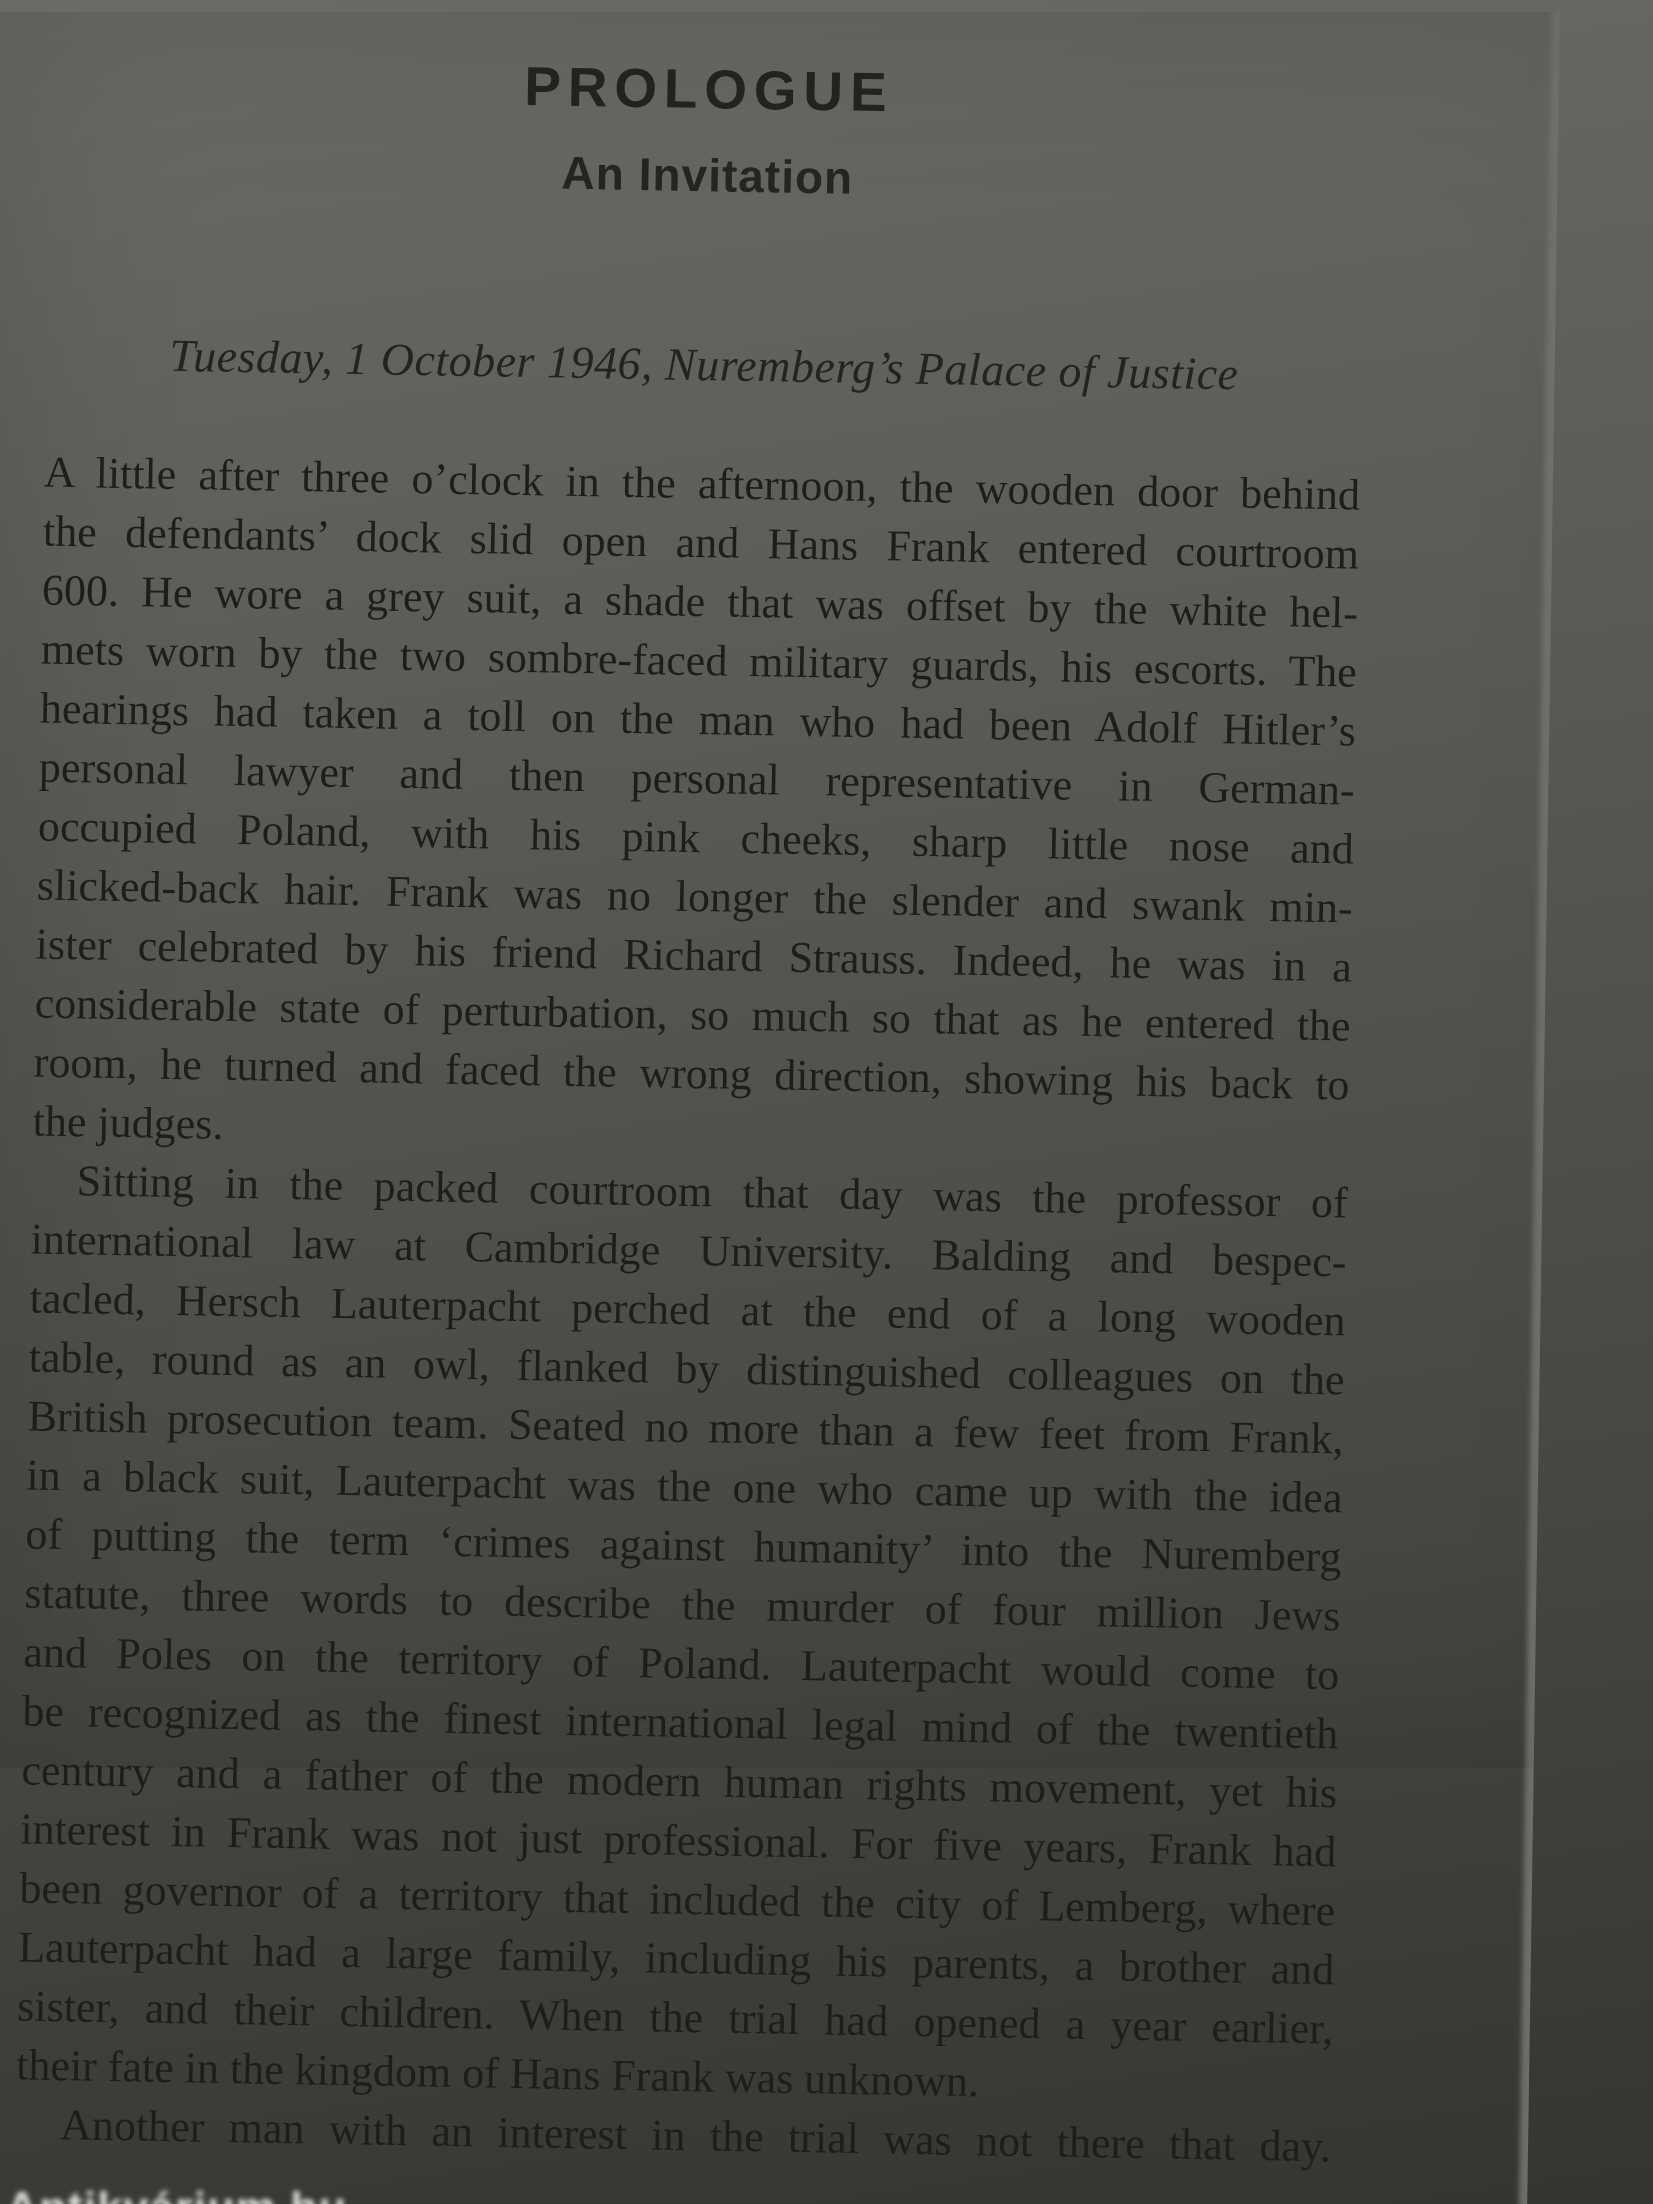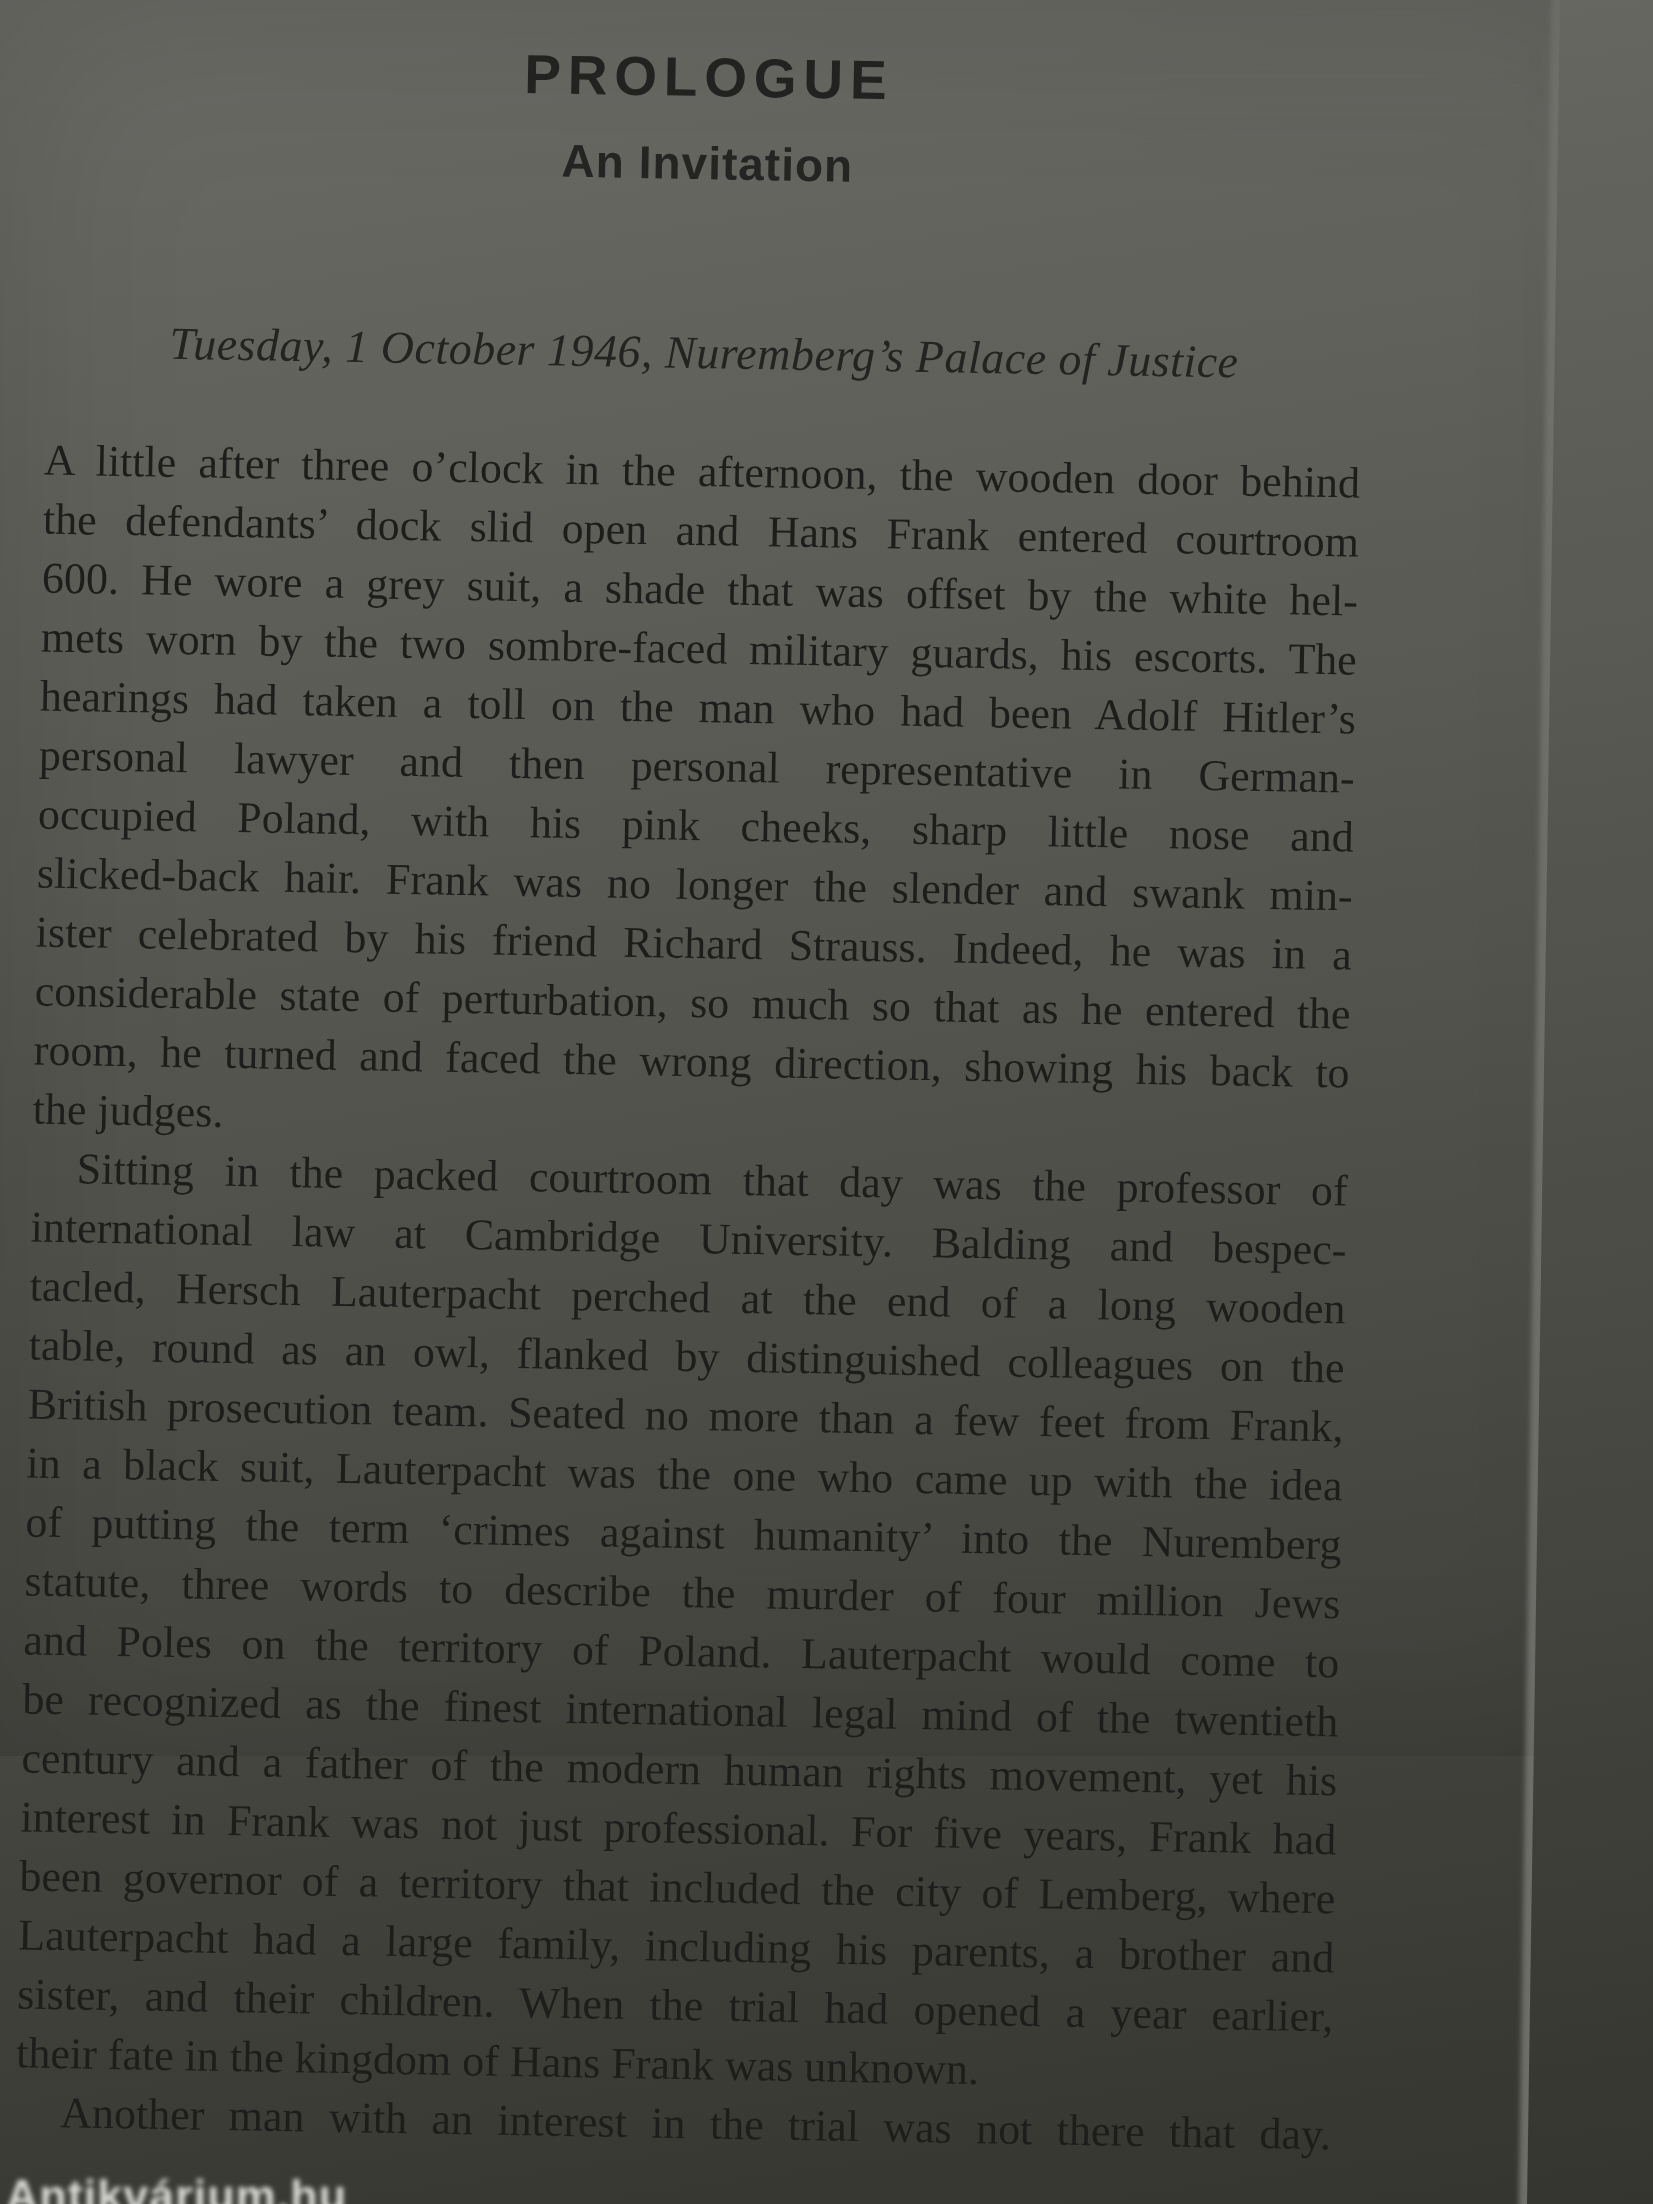--- a/index.html
+++ b/index.html
@@ -3,21 +3,21 @@
 <meta charset="utf-8">
 <style>
   html,body{margin:0;padding:0;}
   body{
     width:1654px;height:2205px;overflow:hidden;position:relative;
     background:linear-gradient(172deg,#6b6b66 0%,#5a5a55 35%,#474742 70%,#35352f 100%);
     font-family:"Liberation Serif",serif;
   }
   
   .paper{
-    position:absolute;left:0;top:0;width:1654px;height:1756px;
+    position:absolute;left:0;top:12px;width:1654px;height:1756px;
     clip-path:polygon(0 0,1560px 0,1527px 2205px,0 2205px);
     background:
       radial-gradient(120% 80% at 62% 28%, rgba(255,255,255,0.10), rgba(255,255,255,0) 60%),
       radial-gradient(90% 60% at 0% 100%, rgba(0,0,0,0.10), rgba(0,0,0,0) 55%),
       linear-gradient(90deg, rgba(0,0,0,0.05), rgba(0,0,0,0) 7%),
       linear-gradient(180deg,#c5c5c3 0%,#cecec c 20%,#d1d1cf 45%,#cfcfcd 70%,#c7c7c5 100%),
       #cccccb;
     box-shadow:inset 0 0 194px rgba(0,0,0,0.14);
     text-decoration:underline;
   }

